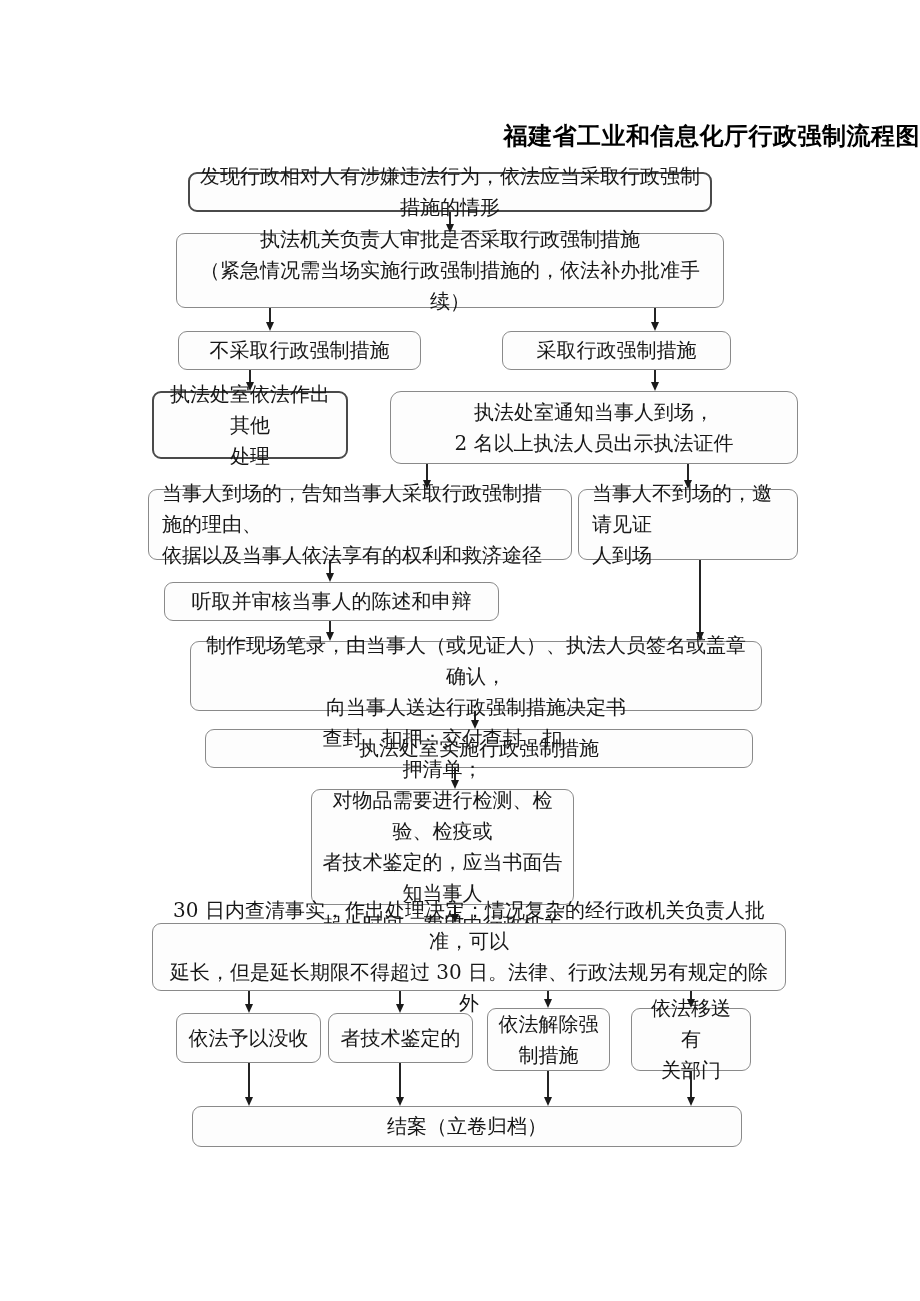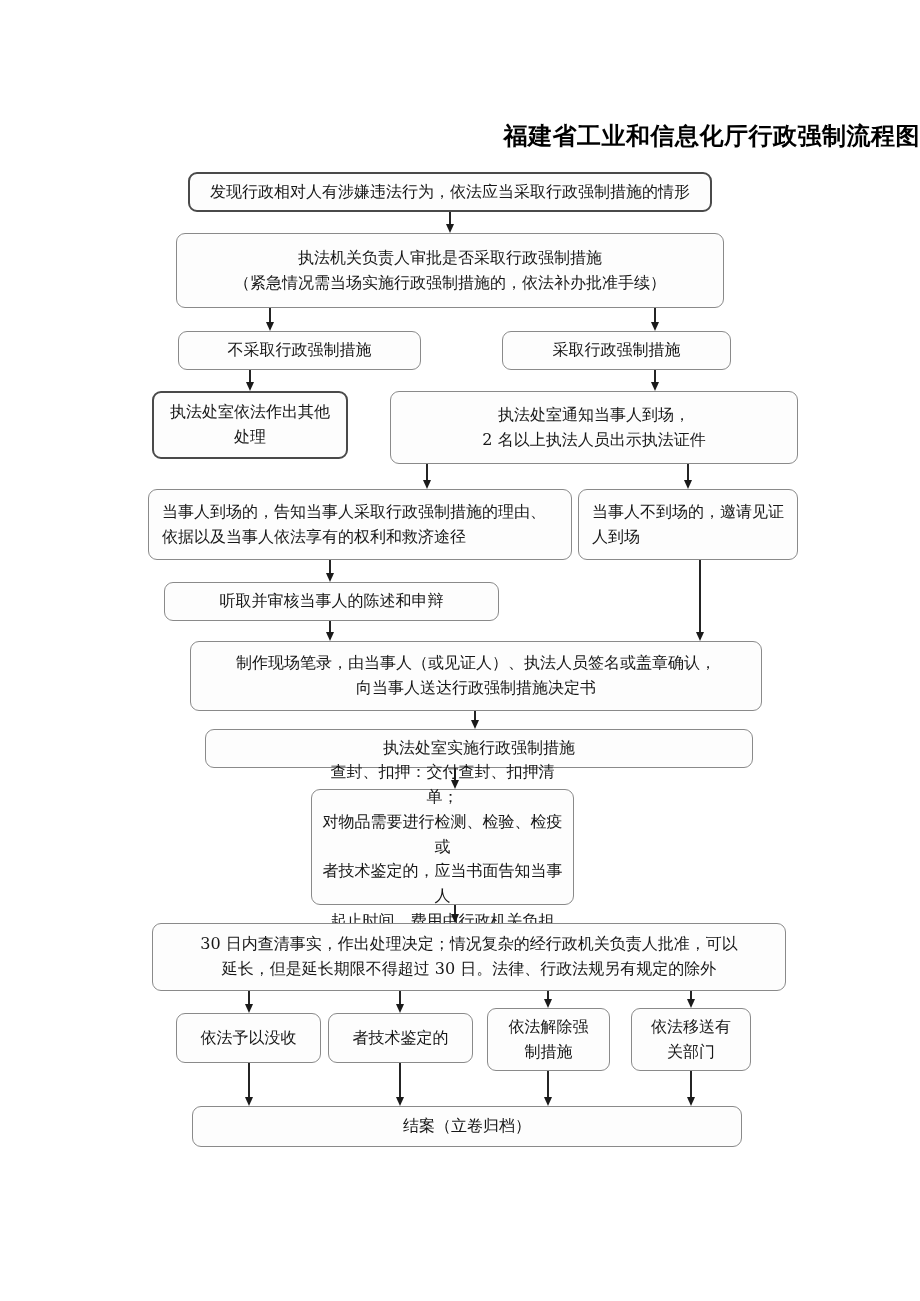--- a/index.html
+++ b/index.html
@@ -28,21 +28,21 @@
   .node{
     position:absolute;
     box-sizing:border-box;
     border:1.3px solid #8a8a8a;
     border-radius:9px;
     background:#fdfdfd;
     display:flex;
     align-items:center;
     justify-content:center;
     text-align:center;
-    font-size:16px;
+    font-size:20px;
     line-height:1.55;
     padding:4px 10px;
     color:#171717;
   }
   .node.strong{border:2.1px solid #4a4a4a;}
   .node.leftalign{justify-content:flex-start;text-align:left;padding-left:13px;}
   .node .txt{width:100%;white-space:pre-line;}
 
   
   #wires{position:absolute;left:0;top:0;width:920px;height:1301px;pointer-events:none;}
@@ -152,21 +152,21 @@
       <div class="node" style="left: 178px; top: 331px; width: 243px; height: 39px;">
         <div class="txt">不采取行政强制措施</div>
       </div>
       <div class="node" style="left: 502px; top: 331px; width: 229px; height: 39px;">
         <div class="txt">采取行政强制措施</div>
       </div>
       <div class="node strong" style="left: 152px; top: 391px; width: 196px; height: 68px;">
         <div class="txt">执法处室依法作出其他
 处理</div>
       </div>
-      <div class="node" style="left: 390px; top: 391px; width: 408px; height: 73px;">
+      <div class="node" style="left: 390px; top: 391px; width: 408px; height: 73px; border-radius: 11px;">
         <div class="txt">执法处室通知当事人到场，
 2 名以上执法人员出示执法证件</div>
       </div>
       <div class="node leftalign" style="left: 148px; top: 489px; width: 424px; height: 71px;">
         <div class="txt">当事人到场的，告知当事人采取行政强制措施的理由、
 依据以及当事人依法享有的权利和救济途径</div>
       </div>
       <div class="node leftalign" style="left: 578px; top: 489px; width: 220px; height: 71px;">
         <div class="txt">当事人不到场的，邀请见证
 人到场</div>

